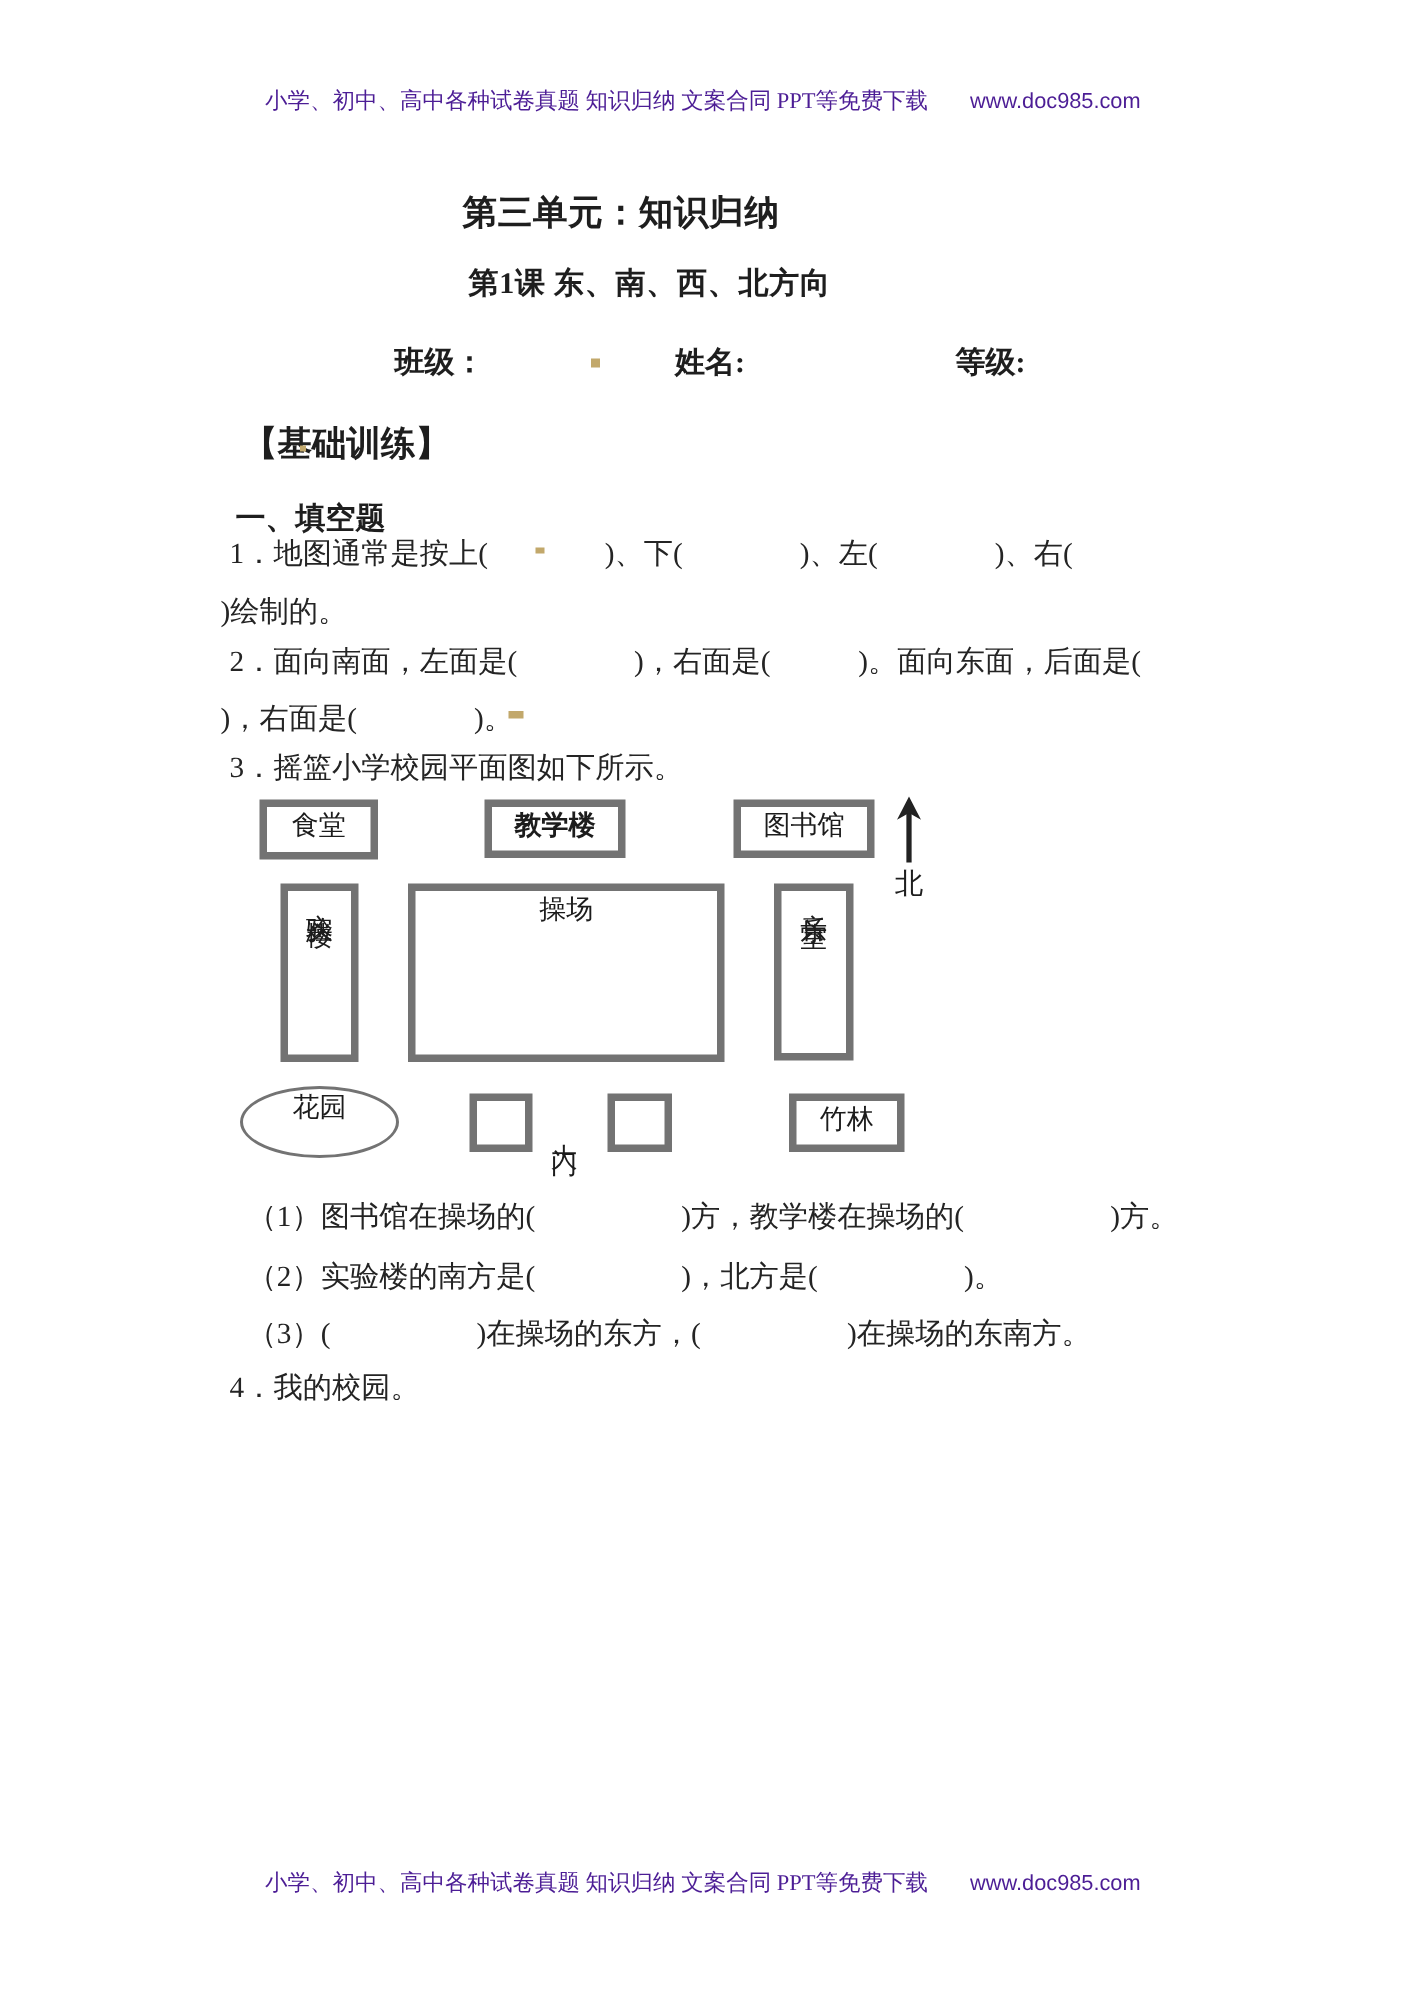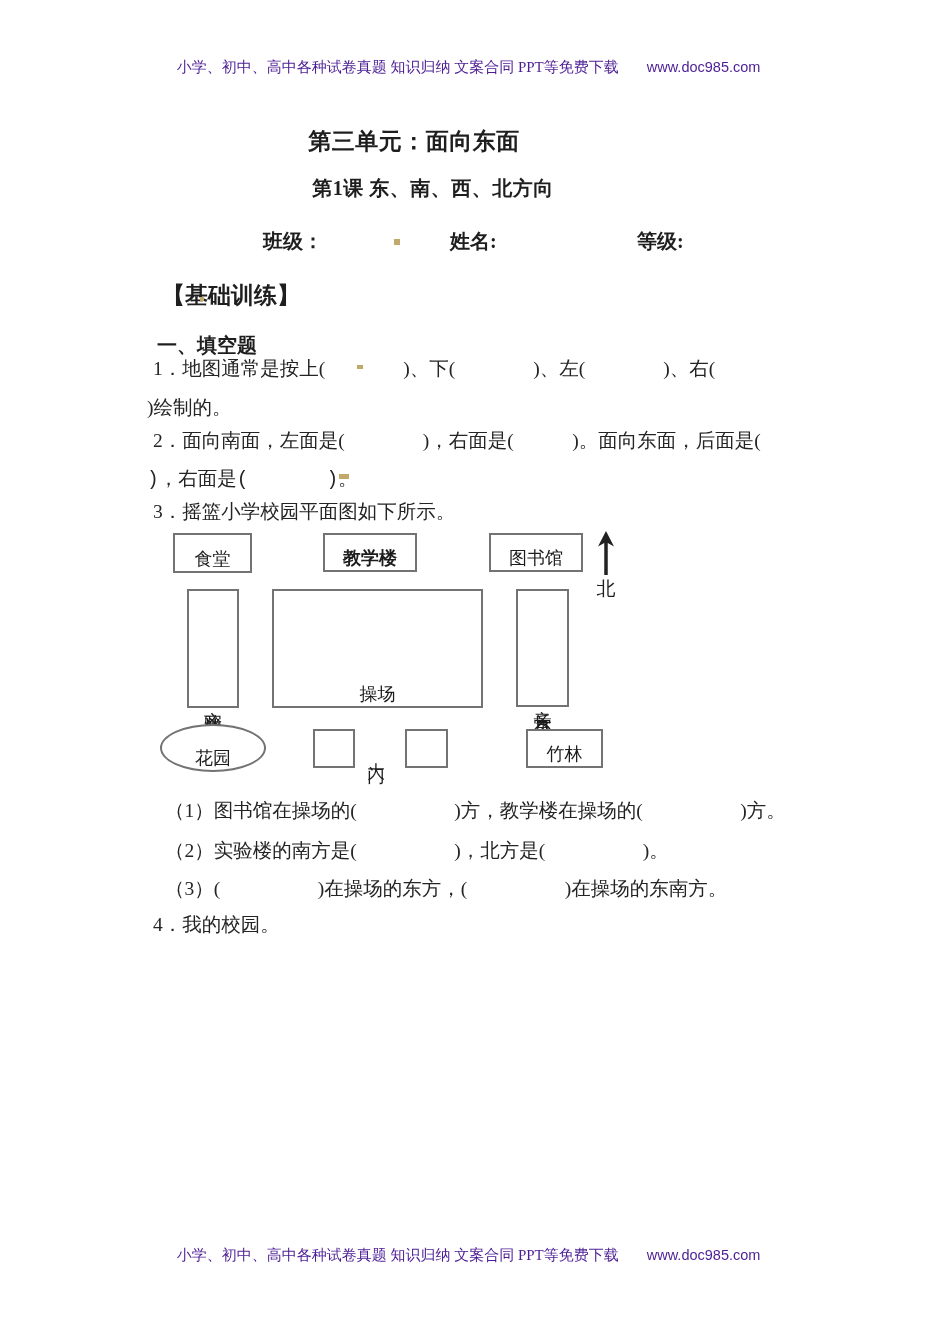--- a/index.html
+++ b/index.html
@@ -69,39 +69,39 @@
   
   .q {
     position: absolute;
     font-size: 19.5px;
     white-space: pre;
     color: #242424;
   }
   .q1-l1 { top: 355px; left: 153px; }
   .q1-l2 { top: 394px; left: 147px; }
   .q2-l1 { top: 427px; left: 153px; }
-  .q2-l2 { top: 465px; left: 147px; font-family: Liberation Mono, monospace; }
+  .q2-l2 { top: 465px; left: 147px; }
   .q3-intro { top: 498px; left: 153px; }
   .q3-s1 { top: 797px; left: 165px; }
   .q3-s2 { top: 837px; left: 165px; }
   .q3-s3 { top: 875px; left: 165px; }
   .q4 { top: 911px; left: 153px; }
   
   .mark { position: absolute; background: #c2a86b; }
   .mark-info { left: 394px; top: 239px; width: 6px; height: 6px; }
   .mark-basic { left: 200px; top: 297px; width: 4px; height: 4px; }
   .mark-q1 { left: 357px; top: 365px; width: 6px; height: 4px; }
   .mark-q2 { left: 339px; top: 474px; width: 10px; height: 5px; }
   
   .map-box {
     position: absolute;
-    border: 2px solid #737373;
+    border: 5px solid #737373;
     background: #ffffff;
     display: flex;
-    align-items: flex-end;
+    align-items: flex-start;
     justify-content: center;
     font-size: 18px;
     color: #1c1c1c;
   }
   .b-canteen  { left: 173px; top: 533px; width: 79px;  height: 40px; }
   .b-teaching { left: 323px; top: 533px; width: 94px;  height: 39px; font-weight: bold; }
   .b-library  { left: 489px; top: 533px; width: 94px;  height: 39px; }
   .b-lab      { left: 187px; top: 589px; width: 52px;  height: 119px; }
   .b-playground { left: 272px; top: 589px; width: 211px; height: 119px; }
   .b-music    { left: 516px; top: 589px; width: 53px;  height: 118px; }
@@ -130,21 +130,21 @@
 </style>
 </head>
 <body>
 
 <div class="page">
 
   <div class="doc-banner banner-top">
     <span>小学、初中、高中各种试卷真题 知识归纳 文案合同 PPT等免费下载</span><span class="site-url">www.doc985.com</span>
   </div>
 
-  <div class="unit-title">第三单元：面向东面</div>
+  <div class="unit-title">第三单元：知识归纳</div>
   <div class="lesson-title">第1课 东、南、西、北方向</div>
 
   <div class="info-line">
     <span class="info-class">班级：</span>
     <span class="info-name">姓名:</span>
     <span class="info-grade">等级:</span>
   </div>
   <span class="mark mark-info"></span>
 
   <div class="sec-basic">【基础训练】</div>

